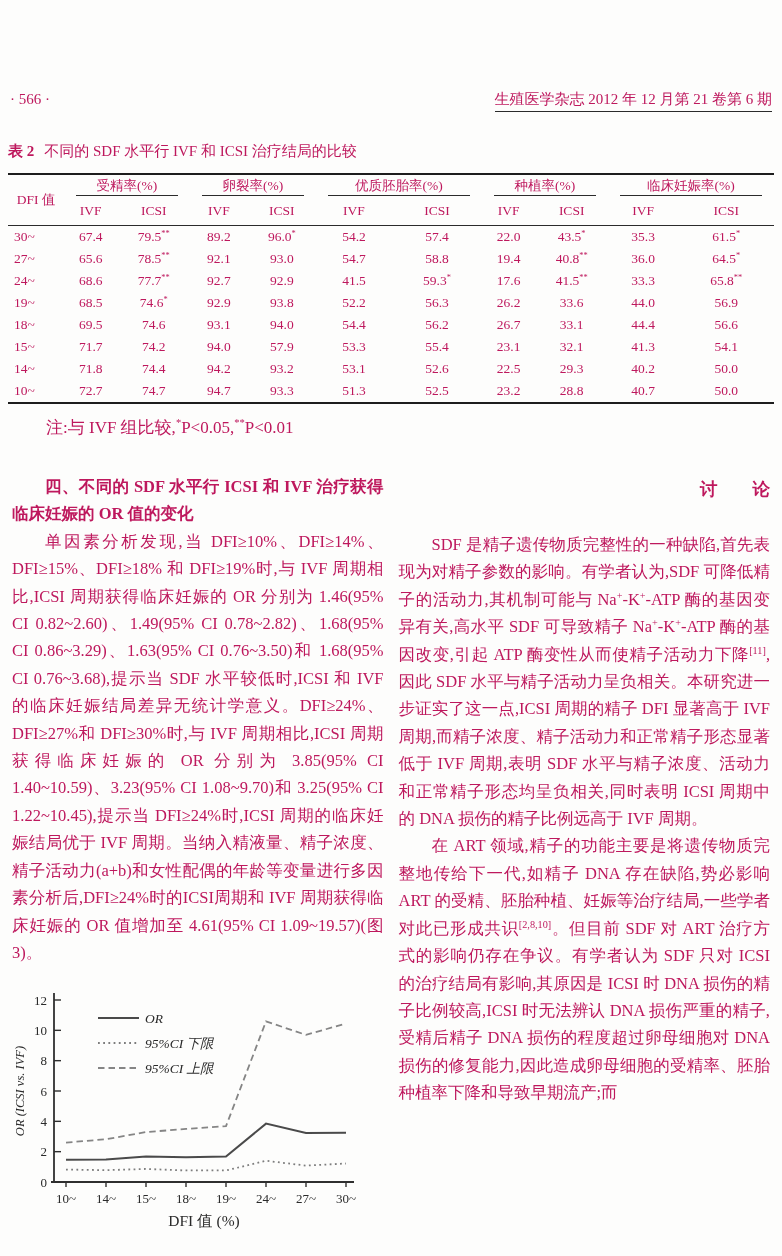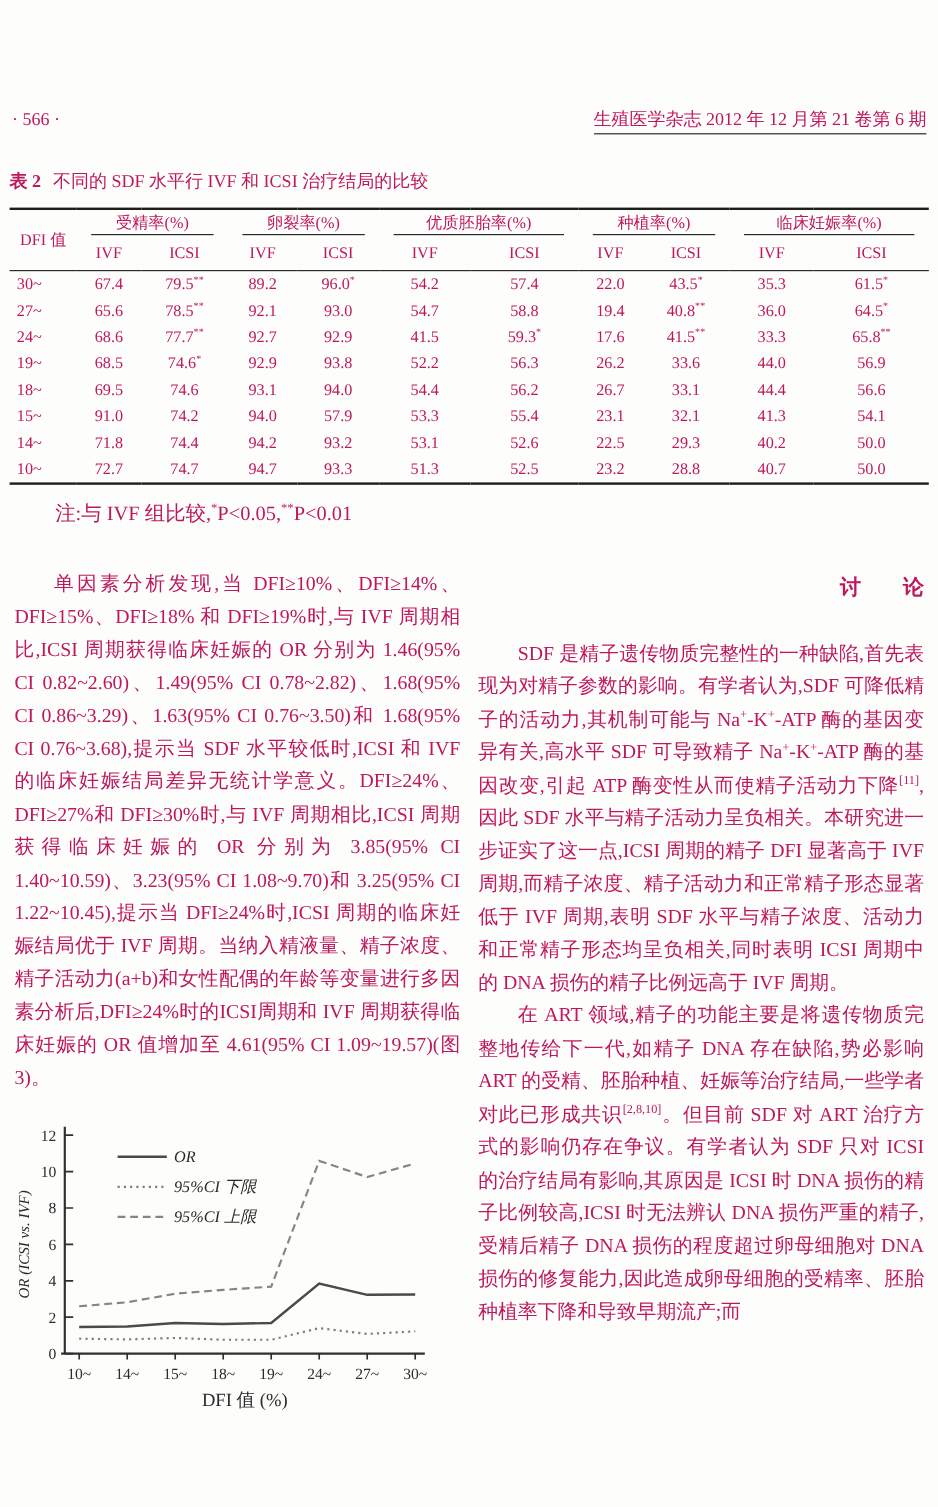--- a/index.html
+++ b/index.html
@@ -147,21 +147,21 @@
           <td>94.0</td>
           <td>54.4</td>
           <td>56.2</td>
           <td>26.7</td>
           <td>33.1</td>
           <td>44.4</td>
           <td>56.6</td>
         </tr>
         <tr>
           <td class="dfi-cell">15~</td>
-          <td>91.0</td>
+          <td>71.7</td>
           <td>74.2</td>
           <td>94.0</td>
           <td>57.9</td>
           <td>53.3</td>
           <td>55.4</td>
           <td>23.1</td>
           <td>32.1</td>
           <td>41.3</td>
           <td>54.1</td>
         </tr>
@@ -192,20 +192,21 @@
           <td>50.0</td>
         </tr>
       </tbody>
   </table>
 
   <div class="table-note">注:与 IVF 组比较,<sup>*</sup>P&lt;0.05,<sup>**</sup>P&lt;0.01</div>
 
   <main class="columns">
 
     <section class="col">
+      <p class="cjk indent sec-head">四、不同的 SDF 水平行 ICSI 和 IVF 治疗获得临床妊娠的 OR 值的变化</p>
       <p class="cjk indent">单因素分析发现,当 DFI≥10%、DFI≥14%、DFI≥15%、DFI≥18% 和 DFI≥19%时,与 IVF 周期相比,ICSI 周期获得临床妊娠的 OR 分别为 1.46(95% CI 0.82~2.60)、1.49(95% CI 0.78~2.82)、1.68(95% CI 0.86~3.29)、1.63(95% CI 0.76~3.50)和 1.68(95% CI 0.76~3.68),提示当 SDF 水平较低时,ICSI 和 IVF 的临床妊娠结局差异无统计学意义。DFI≥24%、DFI≥27%和 DFI≥30%时,与 IVF 周期相比,ICSI 周期获得临床妊娠的 OR 分别为 3.85(95% CI 1.40~10.59)、3.23(95% CI 1.08~9.70)和 3.25(95% CI 1.22~10.45),提示当 DFI≥24%时,ICSI 周期的临床妊娠结局优于 IVF 周期。当纳入精液量、精子浓度、精子活动力(a+b)和女性配偶的年龄等变量进行多因素分析后,DFI≥24%时的ICSI周期和 IVF 周期获得临床妊娠的 OR 值增加至 4.61(95% CI 1.09~19.57)(图 3)。</p>
       <figure>
         <svg id="or-chart" width="365" height="258" viewBox="0 0 365 258">
             <line x1="42" y1="7" x2="42" y2="196" stroke="#2f2f2f" stroke-width="1.8"></line>
             <line x1="39" y1="196" x2="342" y2="196" stroke="#2f2f2f" stroke-width="1.8"></line>
             <line x1="42" y1="196" x2="49" y2="196" stroke="#2f2f2f" stroke-width="1.4"></line>
             <text x="35" y="200.5" text-anchor="end" font-size="13" fill="#2a2a2a">0</text>
             <line x1="42" y1="165.66666666666666" x2="49" y2="165.66666666666666" stroke="#2f2f2f" stroke-width="1.4"></line>
             <text x="35" y="170.16666666666666" text-anchor="end" font-size="13" fill="#2a2a2a">2</text>
             <line x1="42" y1="135.33333333333334" x2="49" y2="135.33333333333334" stroke="#2f2f2f" stroke-width="1.4"></line>

